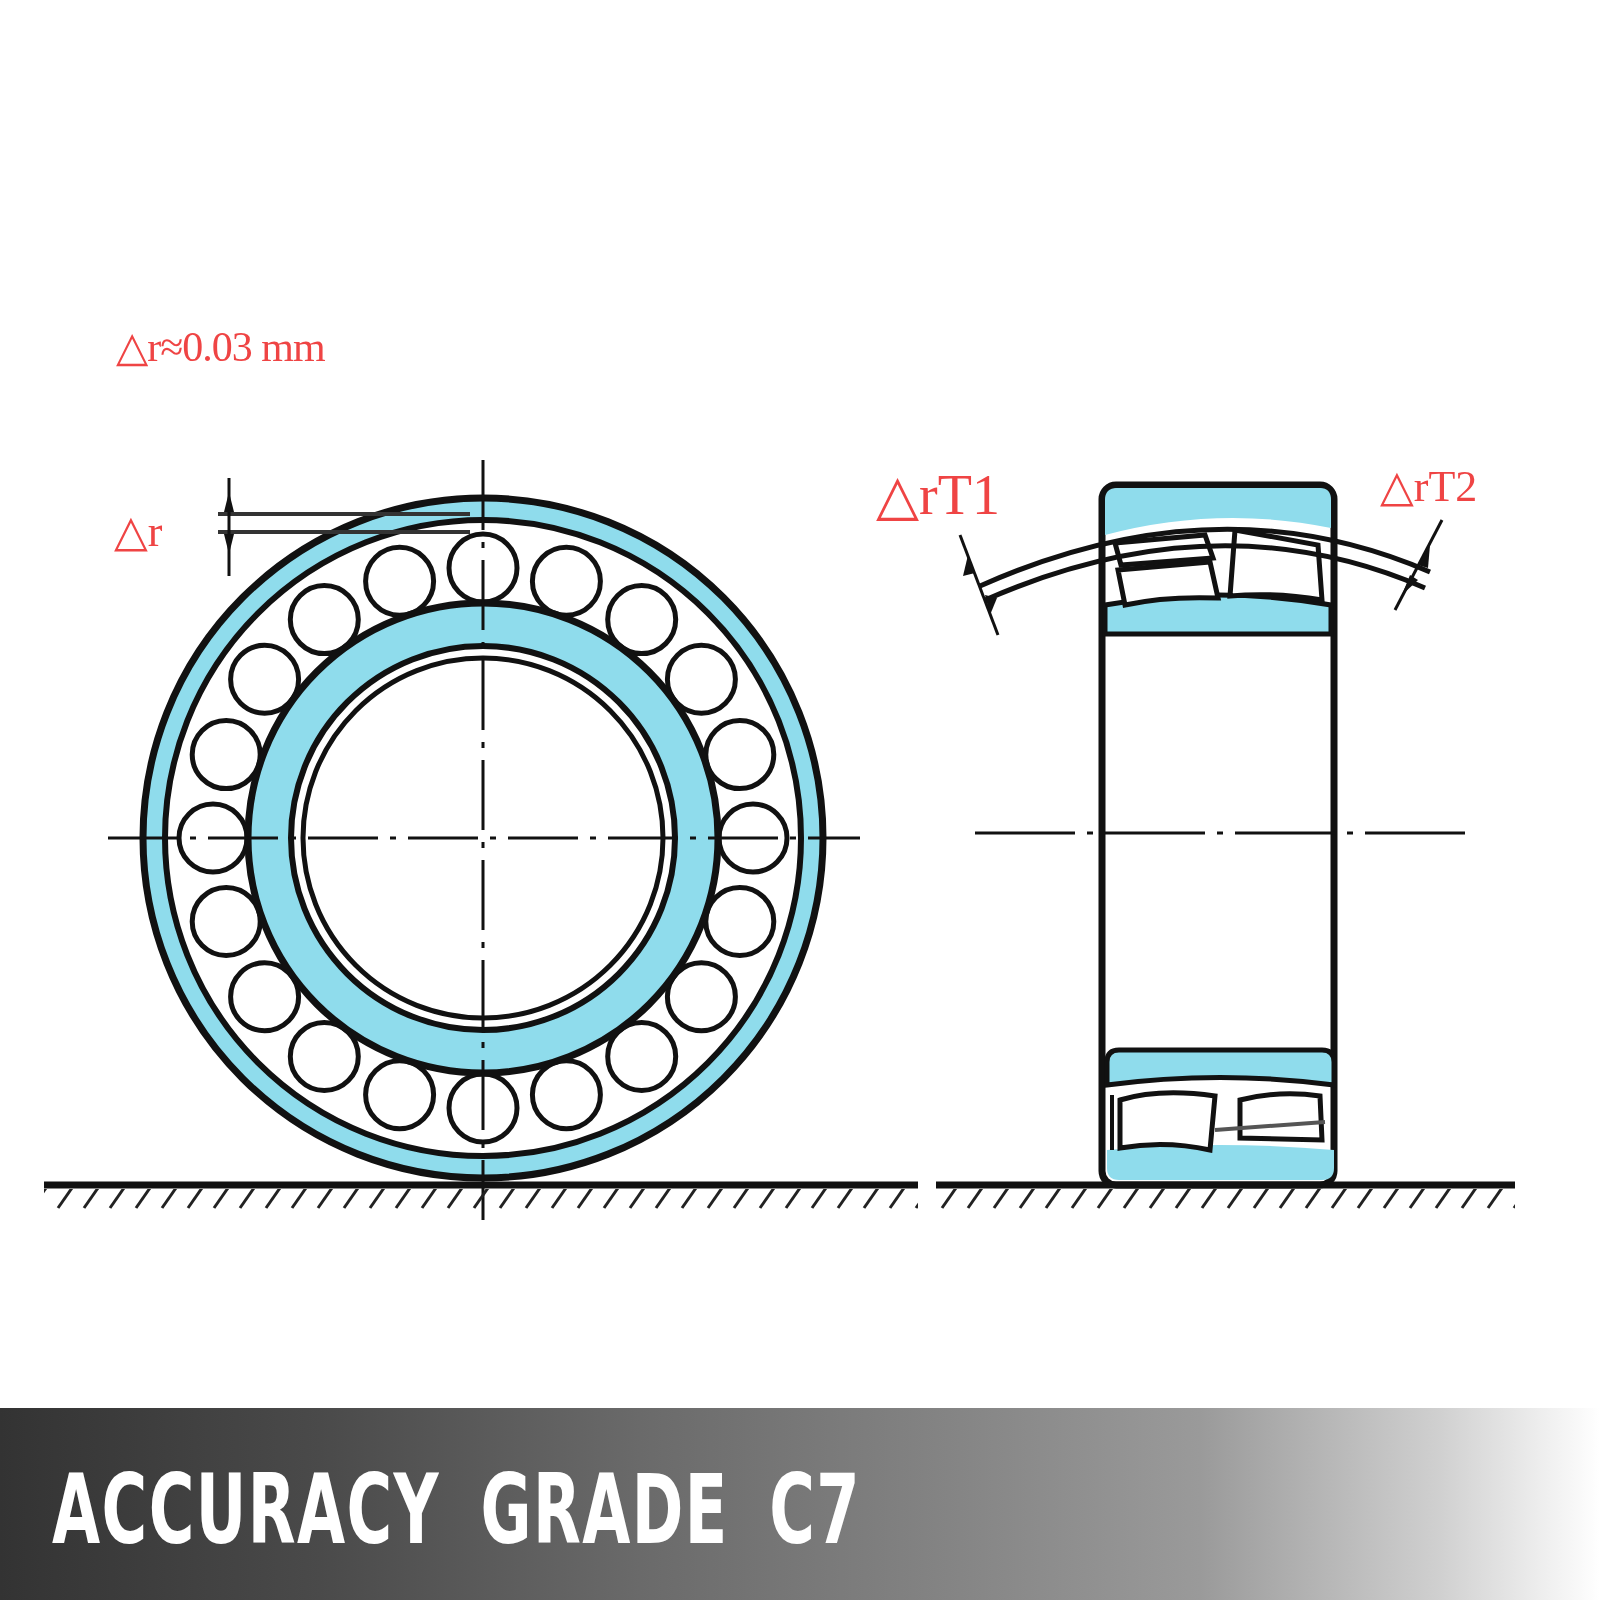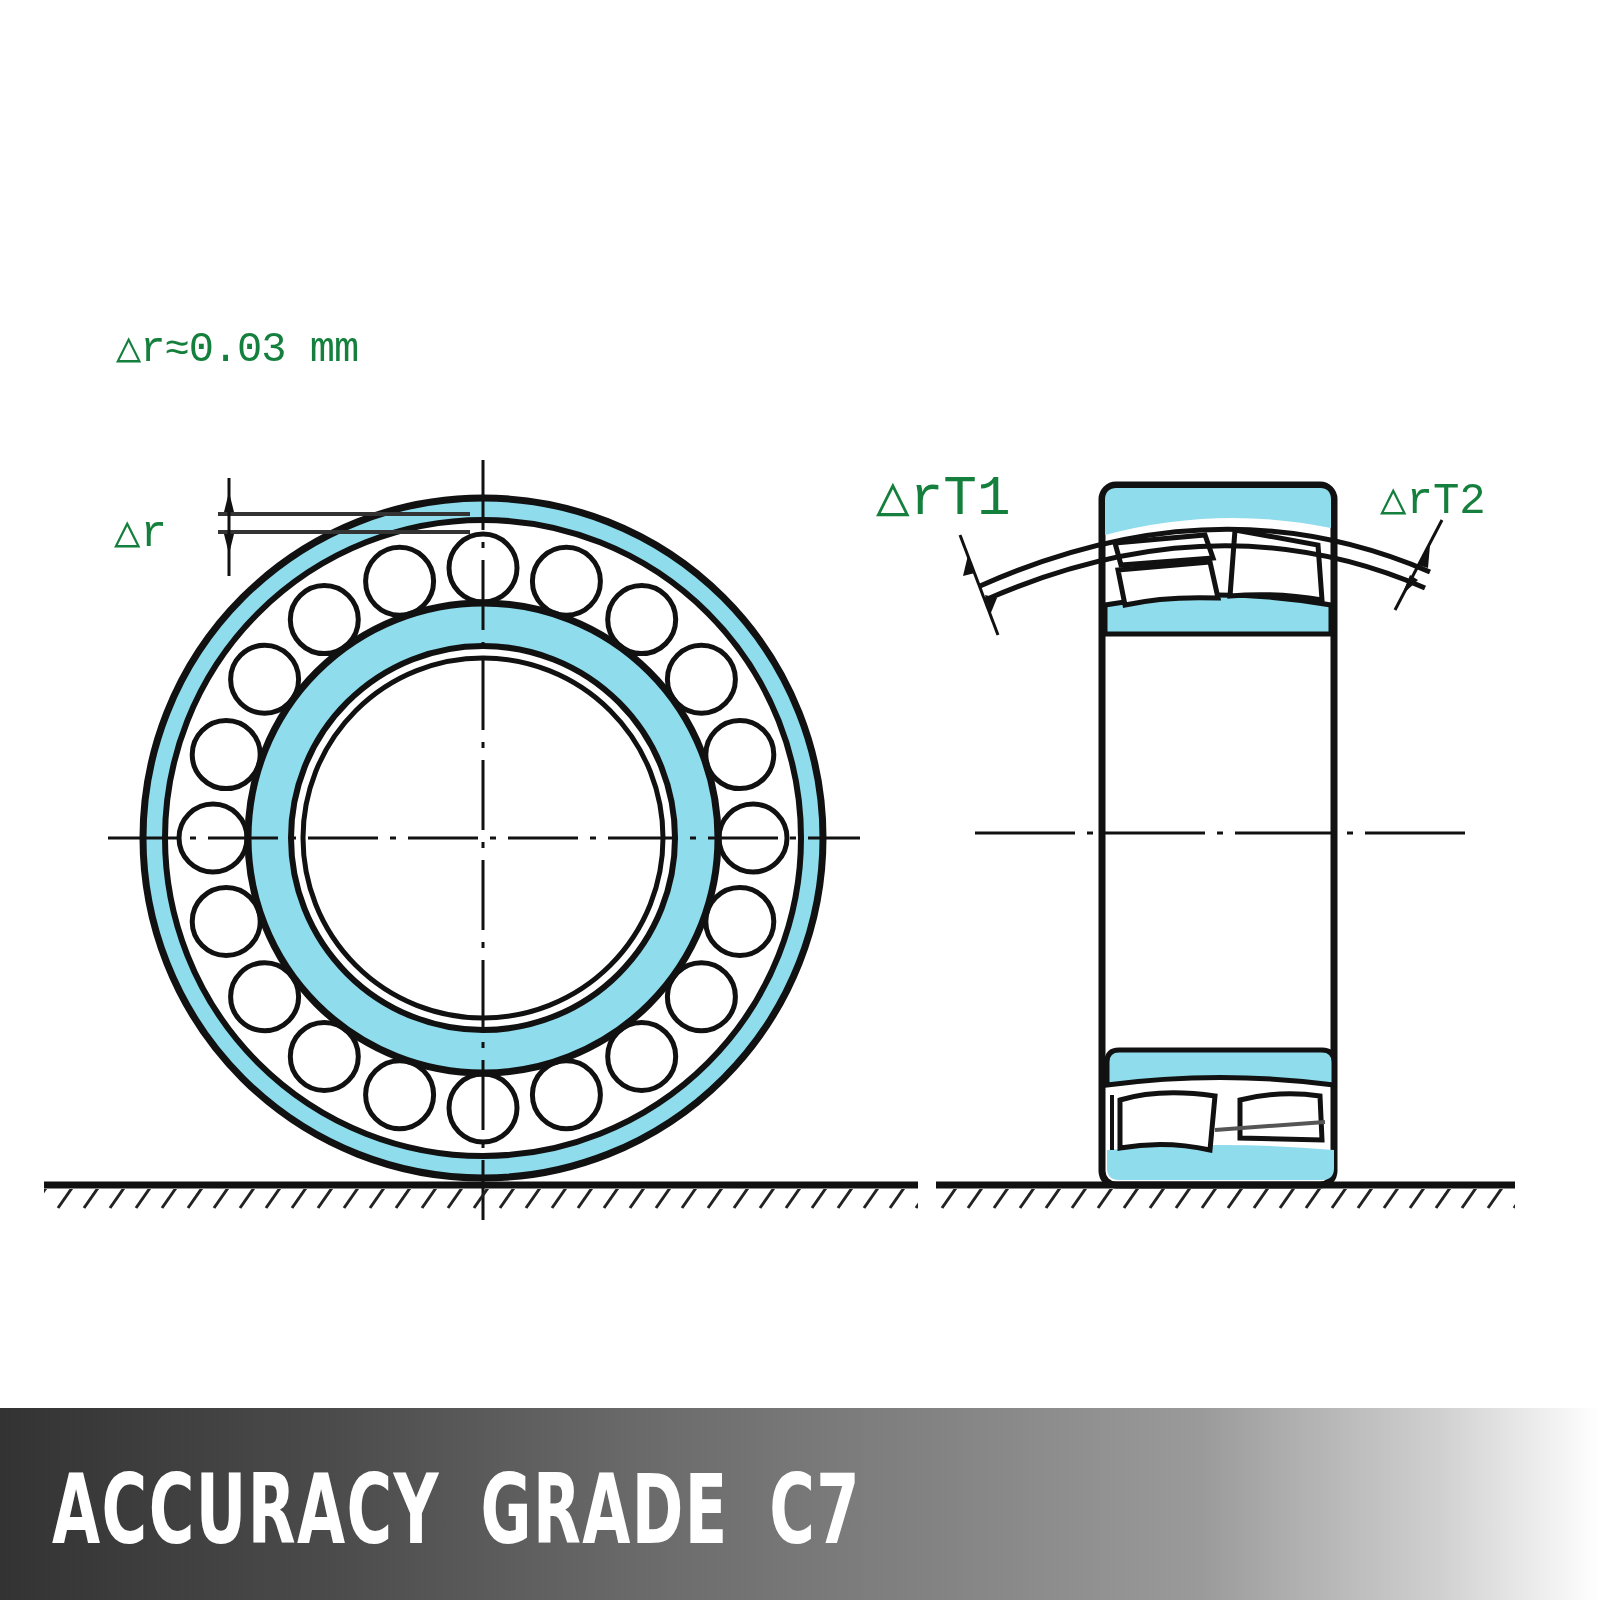--- a/index.html
+++ b/index.html
@@ -1,22 +1,22 @@
 <!DOCTYPE html>
 <html><head>
   <meta charset="utf-8">
   <style>
     html, body { margin: 0; padding: 0; background: #ffffff; }
     body { width: 1600px; height: 1600px; position: relative; overflow: hidden; font-family: "DejaVu Sans", sans-serif; }
     .canvas { position: absolute; left: 0; top: 0; width: 1600px; height: 1600px; }
-    .label { position: absolute; color: #15803d; font-family: Liberation Mono, monospace; white-space: nowrap; }
+    .label { position: absolute; color: #ef4444; font-family: Liberation Serif, serif; white-space: nowrap; }
     .label-formula { left: 116px; top: 322px; font-size: 42px; letter-spacing: -1px; }
     .label-dr { left: 114px; top: 505px; font-size: 44px; }
     .label-drt1 { left: 876px; top: 462px; font-size: 56px; }
-    .label-drt2 { left: 1380px; top: 460px; font-size: 44px; margin-top: 12px; }
+    .label-drt2 { left: 1380px; top: 460px; font-size: 44px; }
     .banner {
       position: absolute; left: 0; top: 1408px; width: 1600px; height: 192px;
       background: linear-gradient(to right, #333333 0%, #4a4a4a 20%, #6a6a6a 40%, #858585 60%, #9a9a9a 75%, #d0d0d0 90%, #ffffff 100%);
     }
     .banner-title {
       position: absolute; left: 52px; top: 1462px; color: #ffffff;
       font-family: "DejaVu Sans Condensed", "DejaVu Sans", sans-serif; font-weight: bold;
       font-size: 96px; letter-spacing: 2px; word-spacing: 24px;
       transform: scaleX(0.72); transform-origin: left top; line-height: 1;
     }

